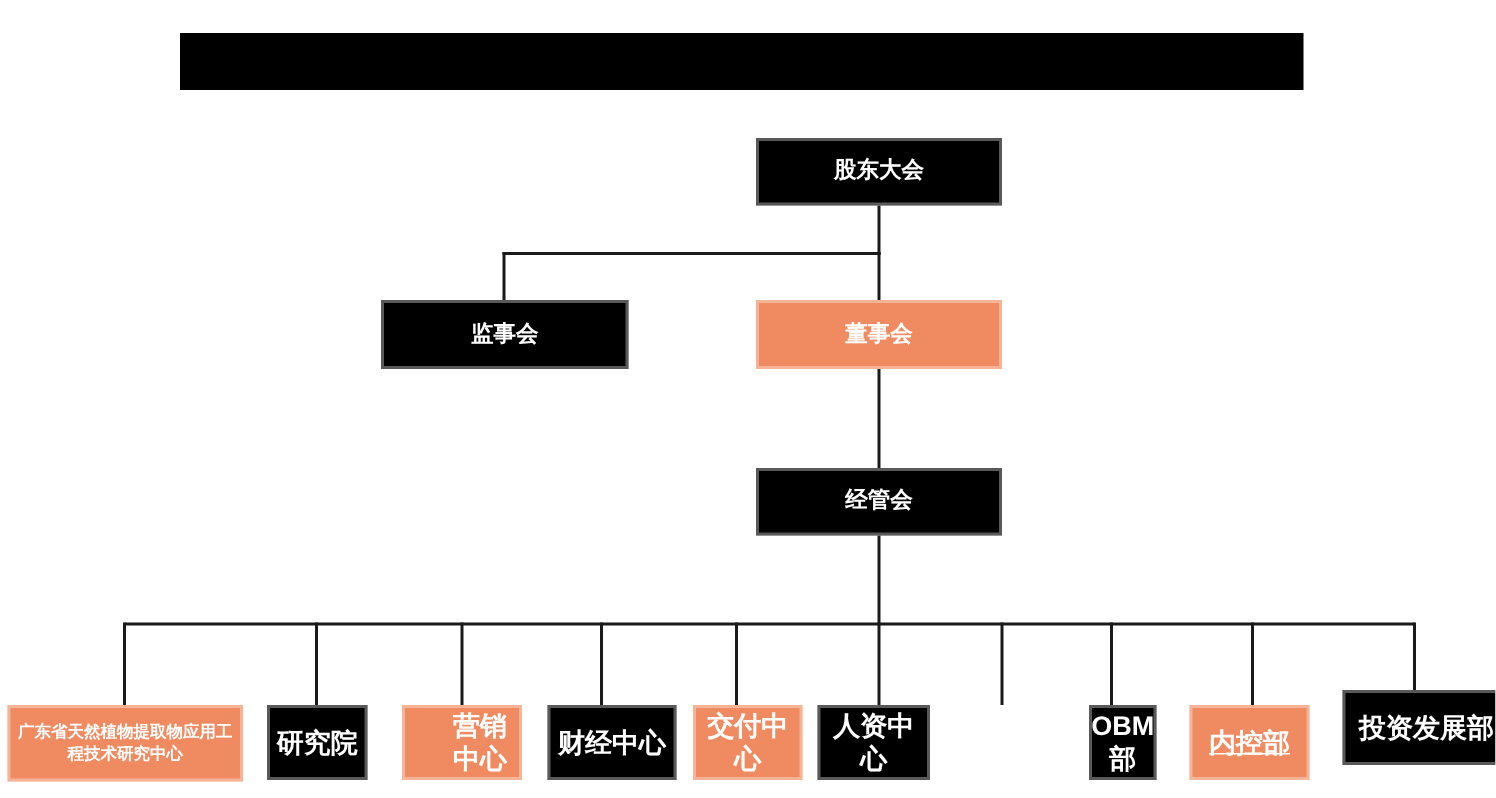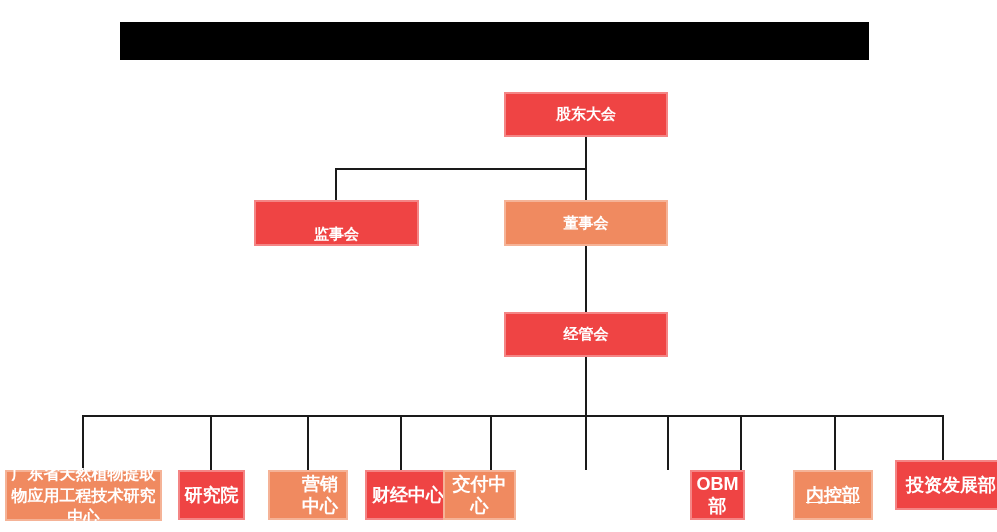--- a/index.html
+++ b/index.html
@@ -34,24 +34,24 @@
     display: flex;
     align-items: center;
     justify-content: center;
     text-align: center;
     color: #ffffff;
     font-weight: bold;
     font-size: 15px;
     border: 2px solid rgba(255, 255, 255, 0.35);
     line-height: 1.25;
   }
-  .node[data-variant="dark"]  { background: #ef4444; }
+  .node[data-variant="dark"]  { background: #000000; }
   .node[data-variant="light"] { background: #f08a60; }
   .node.small  { font-size: 18px; align-items: center; }
-  .node.xsmall { font-size: 16px; line-height: 1.35; padding: 2px 4px; }
+  .node.xsmall { font-size: 11px; line-height: 1.35; padding: 2px 4px; }
 </style>
 </head>
 <body>
 
 <div class="stage">
 
   <div class="redact-bar"></div>
 
   <svg class="connectors" width="997" height="532" viewBox="0 0 997 532">
     <g stroke="#1a1a1a" stroke-width="2" fill="none">
@@ -76,21 +76,21 @@
       <line x1="741" y1="415" x2="741" y2="470"></line>
       <line x1="835" y1="415" x2="835" y2="470"></line>
       <line x1="943" y1="415" x2="943" y2="470"></line>
     </g>
   </svg>
 
   <div class="node" style="left:504px; top:92px; width:164px; height:45px;" data-variant="dark">
     <span>股东大会</span>
   </div>
 
-  <div class="node" style="left:254px; top:200px; width:165px; height:46px;align-items:flex-end;" data-variant="dark">
+  <div class="node" style="left:254px; top:200px; width:165px; height:46px;" data-variant="dark">
     <span>监事会</span>
   </div>
   <div class="node" style="left:504px; top:200px; width:164px; height:46px;" data-variant="light">
     <span>董事会</span>
   </div>
 
   <div class="node" style="left:504px; top:312px; width:164px; height:45px;text-align:right;" data-variant="dark">
     <span>经管会</span>
   </div>
 
@@ -99,24 +99,27 @@
   </div>
   <div class="node small" style="left:178px; top:470px; width:67px; height:50px;" data-variant="dark">
     <span>研究院</span>
   </div>
   <div class="node small" style="left:268px; top:470px; width:80px; height:50px;padding-left:24px;" data-variant="light">
     <span>营销中心</span>
   </div>
   <div class="node small" style="left:365px; top:470px; width:86px; height:50px;" data-variant="dark">
     <span>财经中心</span>
   </div>
-  <div class="node small" style="left:443px; top:470px; width:73px; height:50px;" data-variant="light">
+  <div class="node small" style="left:462px; top:470px; width:73px; height:50px;" data-variant="light">
     <span>交付中心</span>
   </div>
-  <div class="node small" style="left:690px; top:470px; width:55px; height:50px;" data-variant="dark">
+  <div class="node small" style="left:545px; top:470px; width:75px; height:50px;" data-variant="dark">
+    <span>人资中心</span>
+  </div>
+  <div class="node small" style="left:726px; top:470px; width:45px; height:50px;" data-variant="dark">
     <span>OBM部</span>
   </div>
   <div class="node small" style="left:793px; top:470px; width:80px; height:50px;text-decoration:underline;" data-variant="light">
     <span>内控部</span>
   </div>
   <div class="node small" style="left:895px; top:460px; width:112px; height:50px;" data-variant="dark">
     <span>投资发展部</span>
   </div>
 
 </div>

